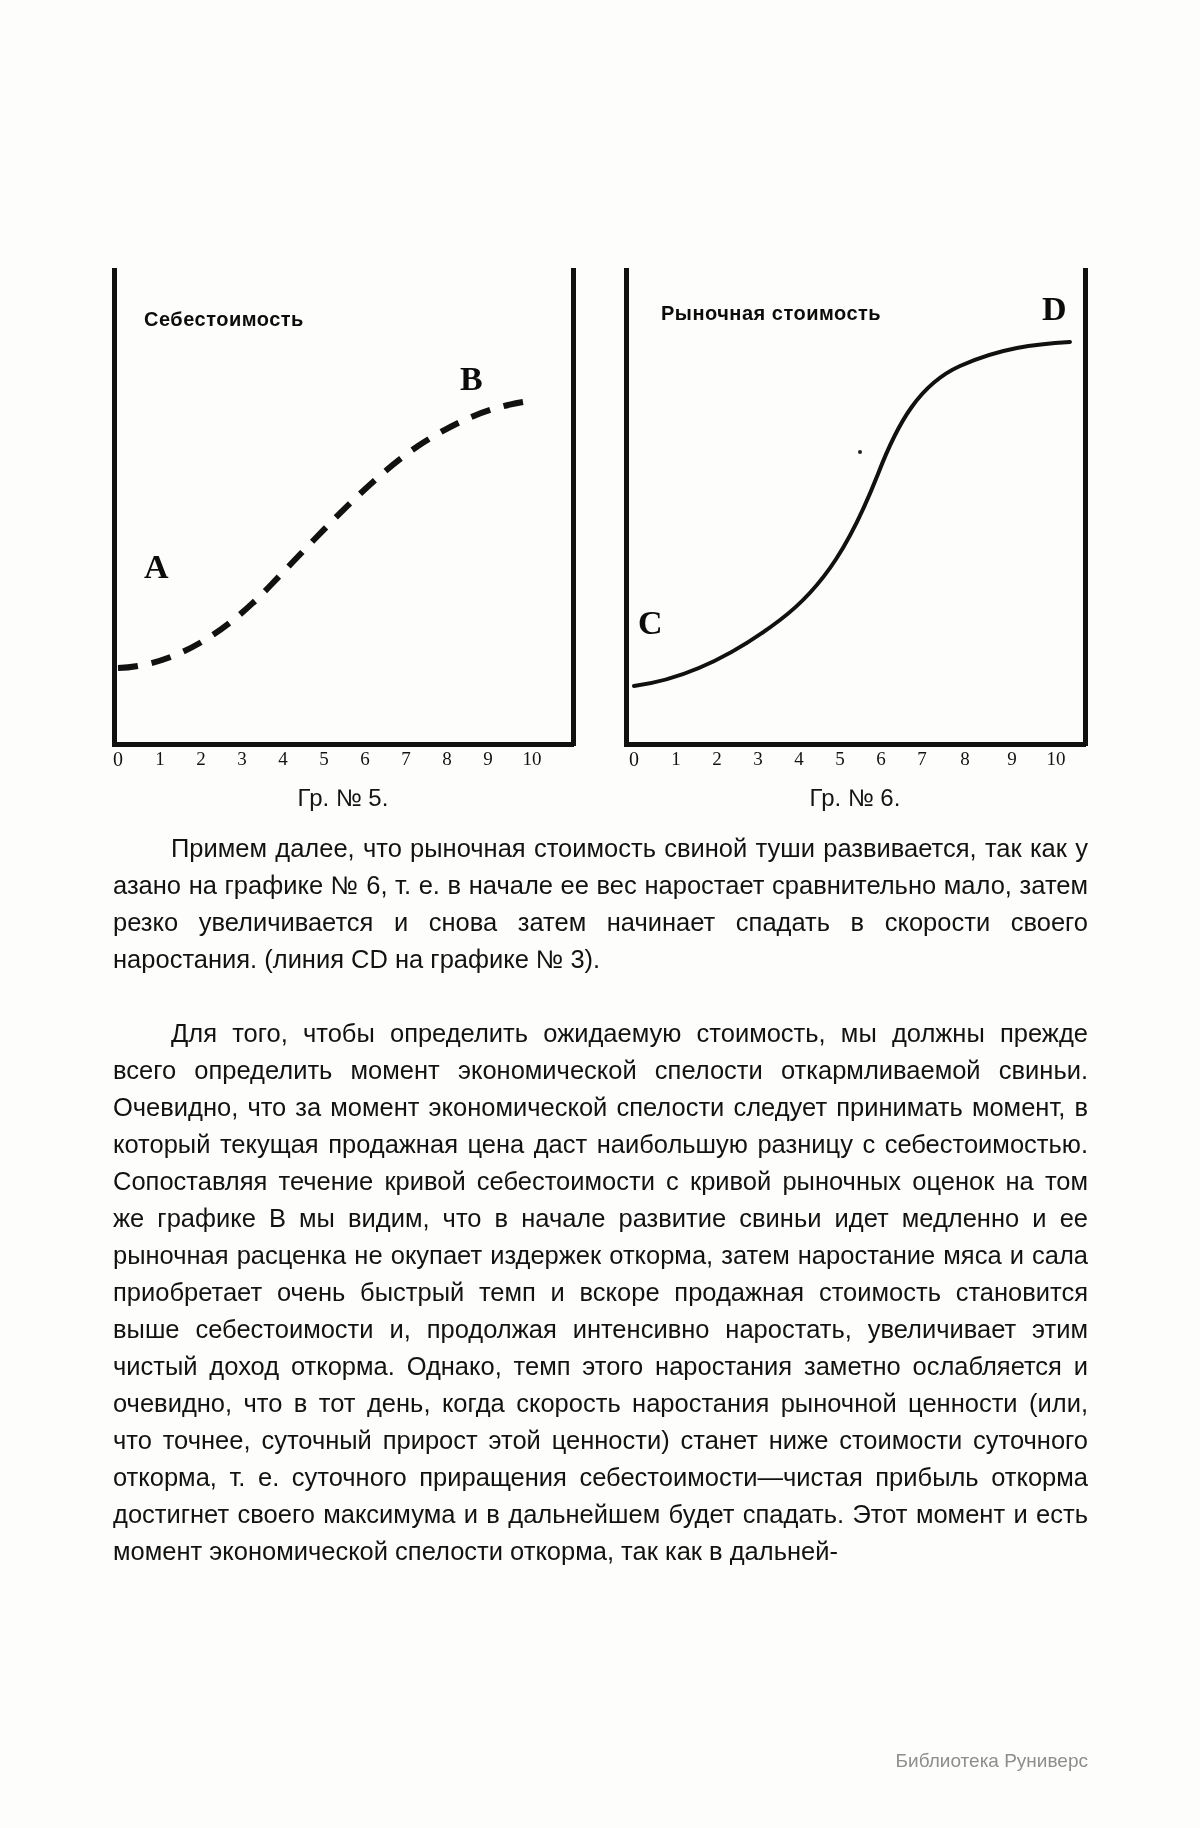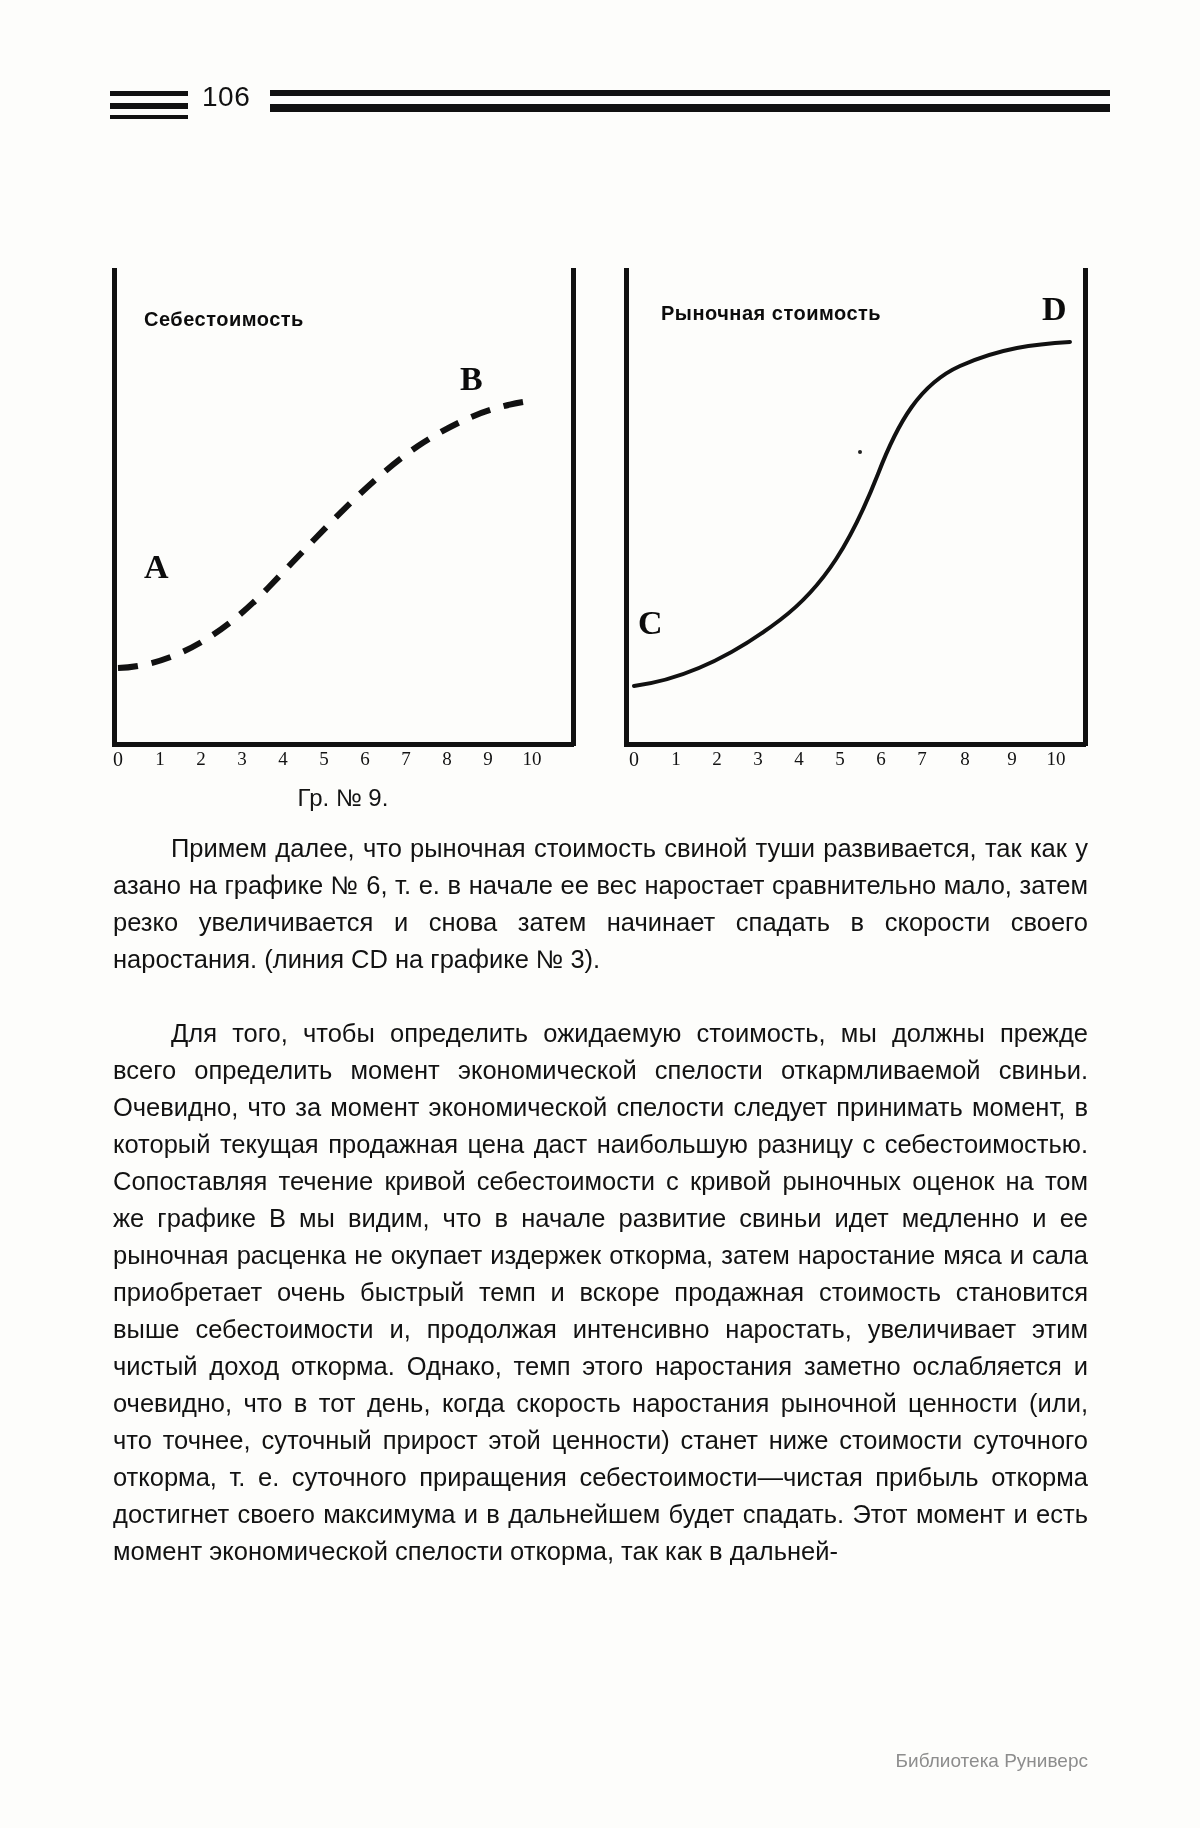--- a/index.html
+++ b/index.html
@@ -198,28 +198,20 @@
     background: #222;
     width: 4px; height: 4px;
     border-radius: 50%;
   }
 </style>
 </head>
 <body>
 
 <div class="page">
 
-  <div class="header">
-    <div class="rule-left"></div>
-    <div class="rule-left2"></div>
-    <div class="rule-left3"></div>
-    <div class="pagenum">106</div>
-    <div class="rule-right"></div>
-    <div class="rule-right2"></div>
-  </div>
 
 
   <div class="figures">
 
     <div class="fig fig-left">
       <div class="axis-y"></div>
       <div class="axis-y-right"></div>
       <div class="axis-x"></div>
 
       <div class="fig-title fig-title-left">Себестоимость</div>
@@ -238,21 +230,21 @@
         <span class="tick" style="left:134px">3</span>
         <span class="tick" style="left:175px">4</span>
         <span class="tick" style="left:216px">5</span>
         <span class="tick" style="left:257px">6</span>
         <span class="tick" style="left:298px">7</span>
         <span class="tick" style="left:339px">8</span>
         <span class="tick" style="left:380px">9</span>
         <span class="tick" style="left:424px">10</span>
       </div>
 
-      <div class="fig-caption">Гр. № 9.</div>
+      <div class="fig-caption">Гр. № 5.</div>
     </div>
 
     <div class="fig fig-right">
       <div class="axis-y"></div>
       <div class="axis-y-right"></div>
       <div class="axis-x"></div>
 
       <div class="fig-title fig-title-right">Рыночная стоимость</div>
 
       <svg class="curve-svg" viewBox="0 0 470 480" preserveAspectRatio="none">
@@ -271,20 +263,21 @@
         <span class="tick" style="left:138px">3</span>
         <span class="tick" style="left:179px">4</span>
         <span class="tick" style="left:220px">5</span>
         <span class="tick" style="left:261px">6</span>
         <span class="tick" style="left:302px">7</span>
         <span class="tick" style="left:345px">8</span>
         <span class="tick" style="left:392px">9</span>
         <span class="tick" style="left:436px">10</span>
       </div>
 
+      <div class="fig-caption">Гр. № 6.</div>
     </div>
   </div>
 
   <div class="para" id="para-2"><span class="indent"></span><span>Примем далее, что рыночная стоимость свиной туши развивается, так как у азано на графике № 6, т. е. в начале ее вес наростает сравнительно мало, затем резко увеличивается и снова затем начинает спадать в скорости своего наростания. (линия CD на графике № 3).</span></div>
 
   <div class="para" id="para-3"><span class="indent"></span><span>Для того, чтобы определить ожидаемую стоимость, мы должны прежде всего определить момент экономической спелости откармливаемой свиньи. Очевидно, что за момент экономической спелости следует принимать момент, в который текущая продажная цена даст наибольшую разницу с себестоимостью. Сопоставляя течение кривой себестоимости с кривой рыночных оценок на том же графике В мы видим, что в начале развитие свиньи идет медленно и ее рыночная расценка не окупает издержек откорма, затем наростание мяса и сала приобретает очень быстрый темп и вскоре продажная стоимость становится выше себестоимости и, продолжая интенсивно наростать, увеличивает этим чистый доход откорма. Однако, темп этого наростания заметно ослабляется и очевидно, что в тот день, когда скорость наростания рыночной ценности (или, что точнее, суточный прирост этой ценности) станет ниже стоимости суточного откорма, т. е. суточного приращения себестоимости—чистая прибыль откорма достигнет своего максимума и в дальнейшем будет спадать. Этот момент и есть момент экономической спелости откорма, так как в дальней-</span></div>
 
   <div class="footer-credit">Библиотека Руниверс</div>
 
 </div>

